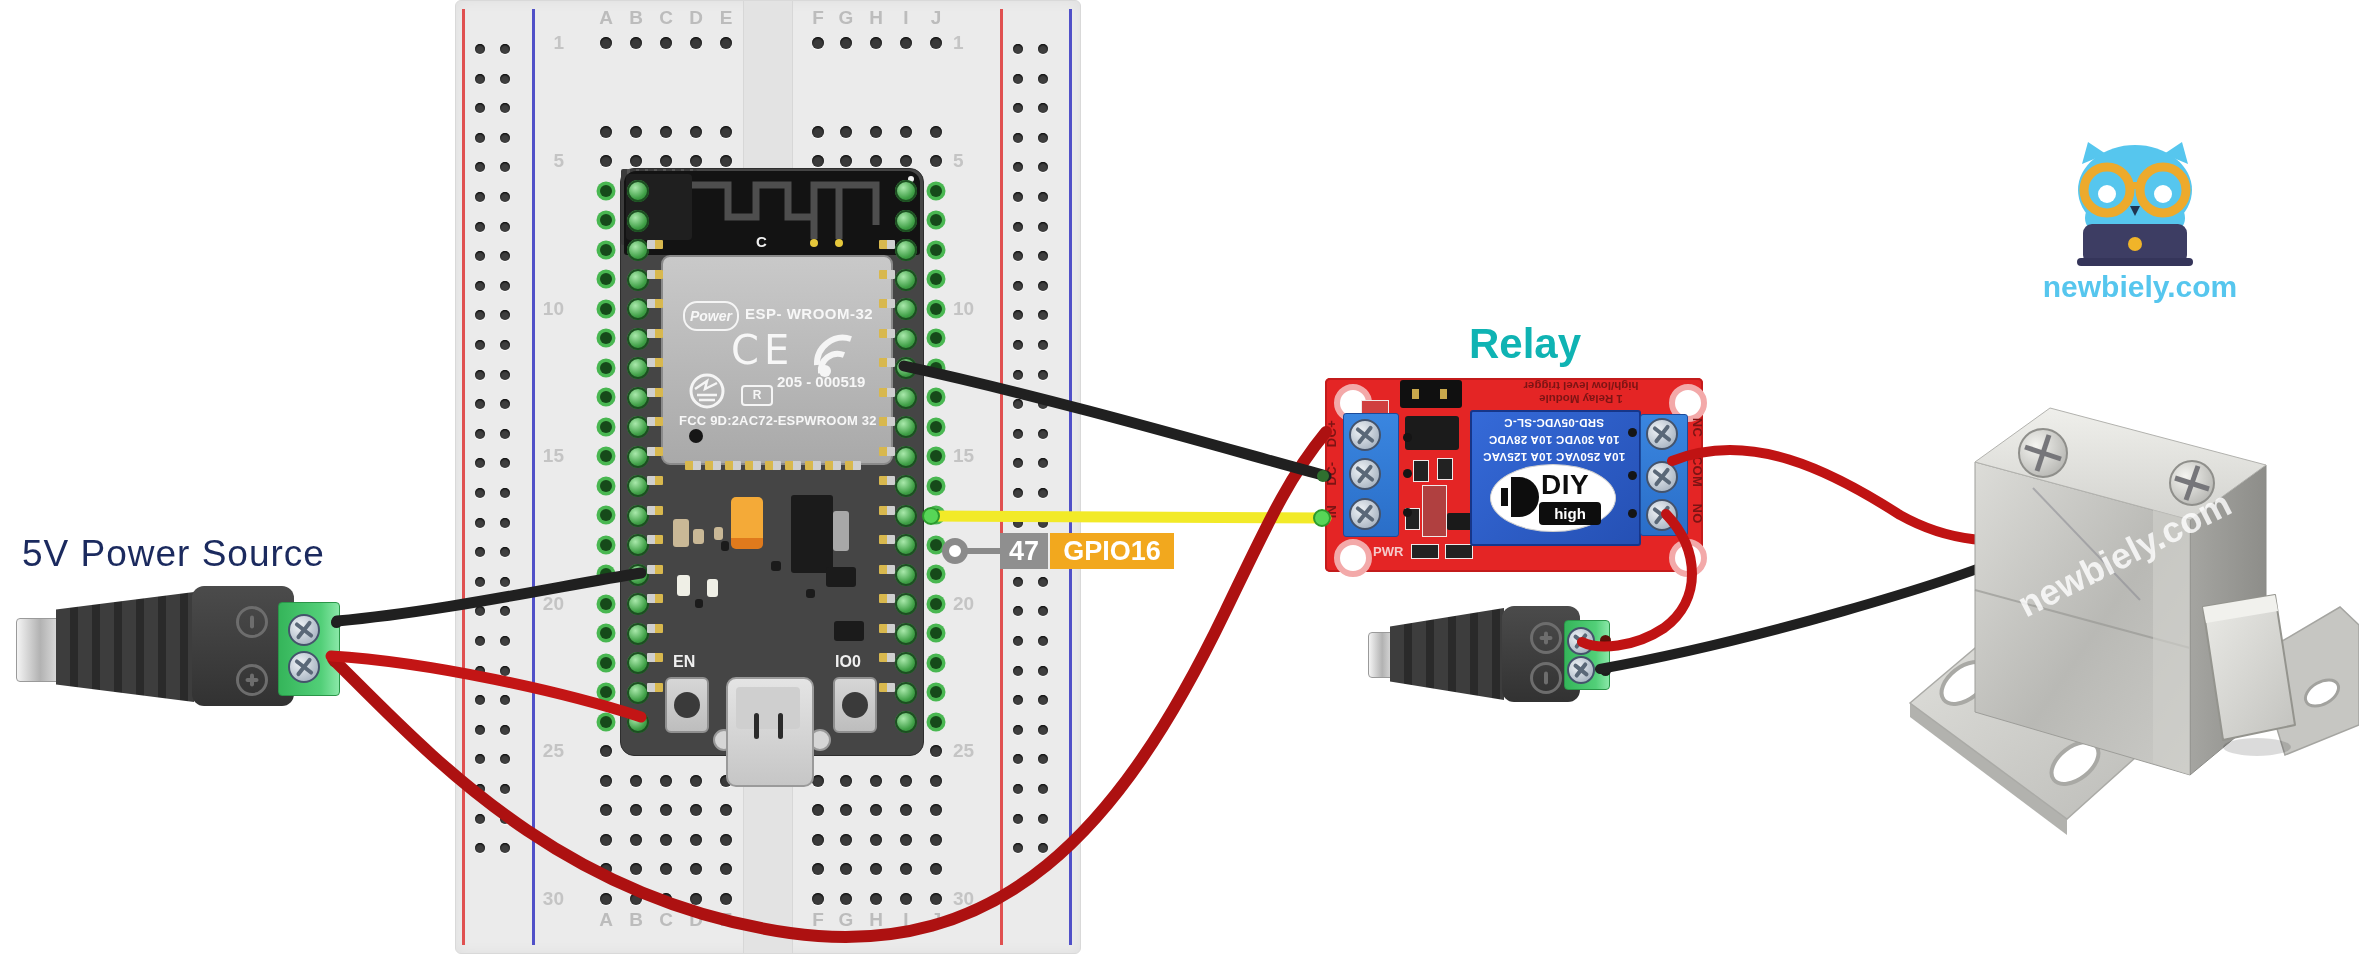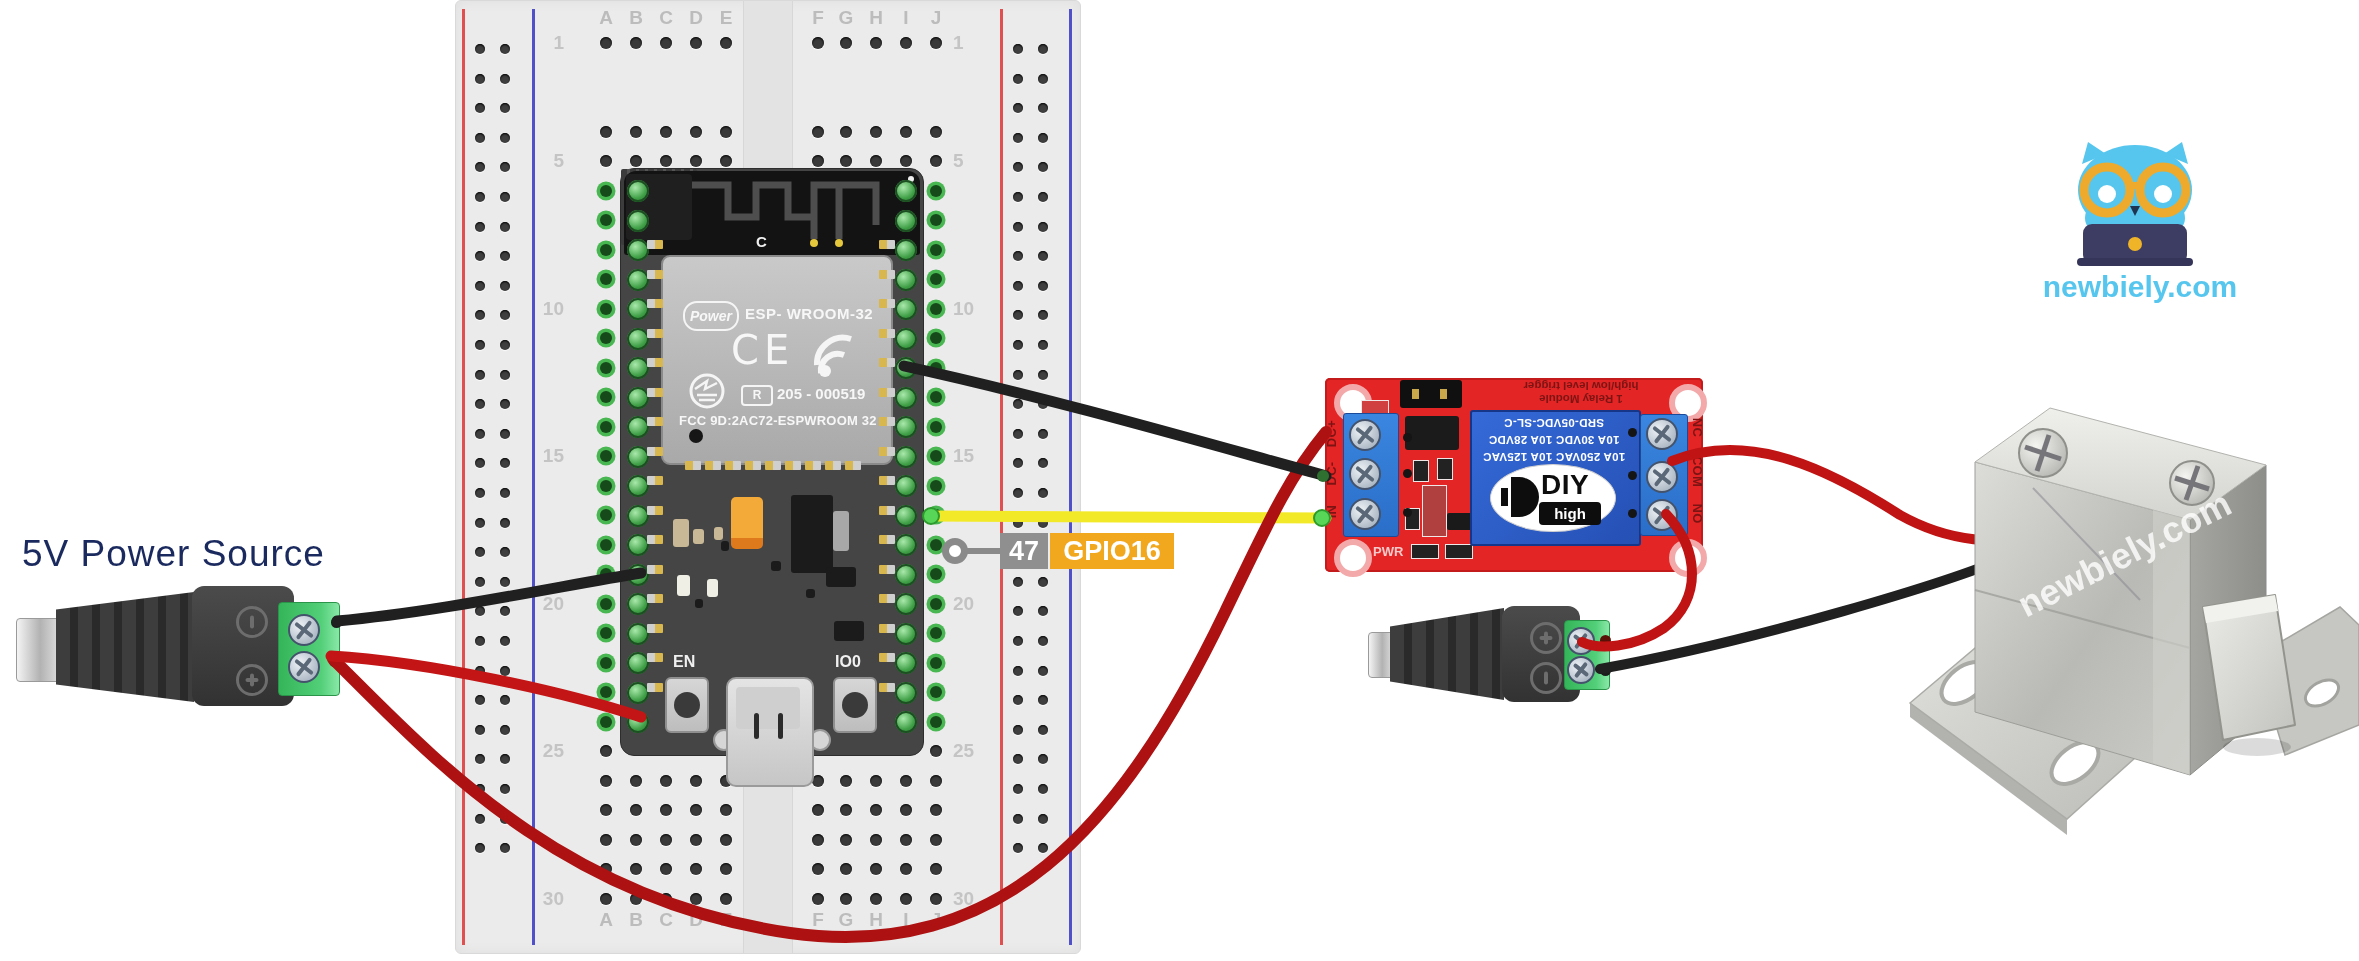--- a/index.html
+++ b/index.html
@@ -33,21 +33,21 @@
   #esp-c{position:absolute;left:132px;top:62px;color:#f0f0f0;font:700 15px "Liberation Sans",sans-serif}
   #shield{position:absolute;left:40px;top:86px;width:228px;height:206px;border-radius:9px;
       background:linear-gradient(180deg,#c9c9c9,#a9a9a9);border:2px solid #8a8a8a;color:#f7f7f7}
   .sh{position:absolute;white-space:nowrap}
   #wifioval{left:20px;top:44px;width:52px;height:26px;border:2.5px solid #f5f5f5;border-radius:14px;
       text-align:center;font:italic 800 14px "Liberation Sans",sans-serif;line-height:26px}
   #espname{left:82px;top:48px;font:700 15px "Liberation Sans",sans-serif;letter-spacing:.5px}
   #cemark{left:68px;top:70px;font:500 40px "DejaVu Sans",sans-serif;letter-spacing:5px}
   #rbox{left:78px;top:128px;width:28px;height:17px;border:2px solid #f5f5f5;border-radius:4px;
       text-align:center;font:700 12px "Liberation Sans",sans-serif;line-height:17px}
-  #certnum{left:114px;top:128px;font:700 15px "Liberation Sans",sans-serif}
+  #certnum{left:114px;top:116px;font:700 15px "Liberation Sans",sans-serif}
   #fccline{left:16px;top:156px;font:700 13px "Liberation Sans",sans-serif;letter-spacing:.2px}
   #shdot{left:26px;top:172px;width:14px;height:14px;border-radius:50%;background:#161616}
   .padL,.padR{position:absolute;width:16px;height:9px;border-radius:1px}
   .padL{background:linear-gradient(90deg,#cfcfcf 0 50%,#d8b84e 50%)}
   .padR{background:linear-gradient(90deg,#d8b84e 0 50%,#cfcfcf 50%)}
   .pin{position:absolute;width:22px;height:22px;border-radius:50%;
       background:radial-gradient(circle at 38% 35%,#a9e9ab,#3f9f46 55%,#256b2b);
       box-shadow:inset 0 0 0 2px #1c4f21}
   .chip{position:absolute;background:#1b1b1b;border-radius:3px}
   #mcu{left:114px;top:421px;width:76px;height:76px;background:repeating-linear-gradient(90deg,#3c3c3c 0 6px,#555 6px 9px);border-radius:2px}
@@ -553,20 +553,21 @@
         <div class="padR" style="left: 104px; top: 292px;"></div>
         <div class="padR" style="left: 124px; top: 292px;"></div>
         <div class="padR" style="left: 144px; top: 292px;"></div>
         <div class="padR" style="left: 164px; top: 292px;"></div>
         <div class="padR" style="left: 184px; top: 292px;"></div>
         <div class="padR" style="left: 204px; top: 292px;"></div>
         <div class="padR" style="left: 224px; top: 292px;"></div>
       </div>
   </div>
 
+  <div class="teal-label" style="left:1395px;top:320px;width:260px">Relay</div>
   <div id="relay-pcb">
     <div class="cornerhole" style="left:9px;top:6px"></div>
     <div class="cornerhole" style="left:344px;top:6px"></div>
     <div class="cornerhole" style="left:9px;top:161px"></div>
     <div class="cornerhole" style="left:344px;top:161px"></div>
 
     <div id="relay-header">
       <div>1 Relay Module</div>
       <div>high/low level trigger</div>
     </div>

